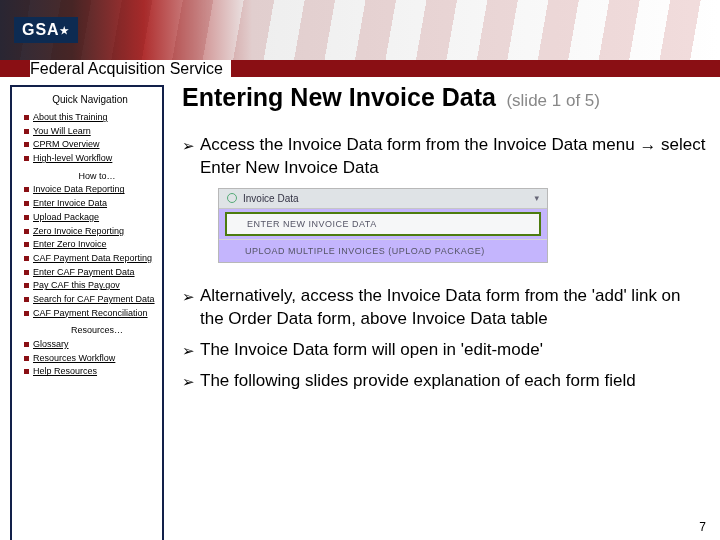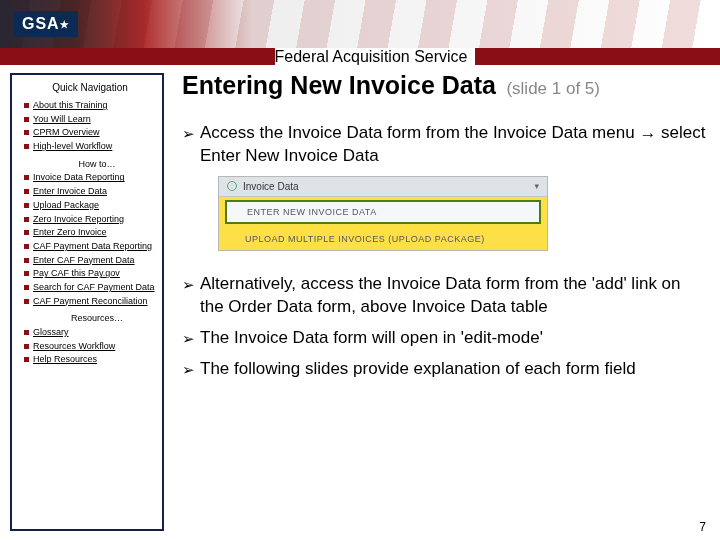--- a/index.html
+++ b/index.html
@@ -1,23 +1,23 @@
 <!DOCTYPE html>
 <html><head>
 <meta charset="utf-8">
 <style>
   * { margin: 0; padding: 0; box-sizing: border-box; }
   body { font-family: Arial, sans-serif; width: 720px; height: 540px; overflow: hidden; background: #fff; position: relative; }
 
-  .banner { height: 48px; background: linear-gradient(90deg, #2b2b3a 0%, #4a2a2a 10%, #b03030 20%, #eee 35%, #fff 100%); position: relative; display: flex; align-items: center; }
+  .banner { height: 60px; background: linear-gradient(90deg, #2b2b3a 0%, #4a2a2a 10%, #b03030 20%, #eee 35%, #fff 100%); position: relative; display: flex; align-items: center; }
   .banner::after { content:""; position:absolute; inset:0; background: repeating-linear-gradient(100deg, rgba(170,30,30,0.6) 0 30px, rgba(255,255,255,0.6) 30px 60px); mix-blend-mode:multiply; opacity:0.25; }
   .gsa-logo { background:#0d2b52; color:#fff; font-weight:bold; font-size:16px; padding:4px 8px; margin-left:14px; letter-spacing:1px; position:relative; z-index:2; }
   .gsa-logo .star { color:#fff; font-size:10px; position:relative; top:-1px; }
 
-  .fas-bar { background:#8a0f14; color:#fff; height:17px; display:flex; align-items:center; padding-left:30px; font-size:16px;justify-content:center; }
+  .fas-bar { background:#8a0f14; color:#fff; height:17px; display:flex; align-items:center; padding-left:30px; font-size:16px; }
   .fas-bar span { background:#fff; color:#000; padding:2px 4px 2px 0; font-size:16px; }
   .fas-wrap { background:#fff; padding:0 4px 0 0; }
   .fas-text { color:#000; }
 
   .main { display:flex; height: calc(540px - 48px - 26px); }
   .sidebar { width:154px; border:2px solid #12204a; margin:8px 0 0 10px; padding:6px 6px 8px 12px; font-size:9px; line-height:1.3; }
   .sidebar h4 { text-align:center; font-size:10px; font-weight:normal; margin-bottom:6px; }
   .sidebar ul { list-style:none; margin:0 0 6px 0; }
   .sidebar li { display:flex; align-items:flex-start; margin:2px 0;text-align:right; }
   .sq { width:5px; height:5px; background:#8a0f14; flex:0 0 5px; margin:3px 4px 0 0; }
@@ -26,21 +26,21 @@
 
   .content { flex:1; padding:6px 14px 0 18px; }
   h1 { font-size:25px; font-weight:bold; display:inline; }
   .slide-indicator { font-size:17px; color:#888; font-weight:normal; margin-left:6px; }
 
   .bullets { margin-top:22px; font-size:17px; line-height:1.35; }
   .bullets li { list-style:none; display:flex; margin-bottom:8px; }
   .chev { flex:0 0 18px; color:#000; font-size:15px; margin-top:2px; }
   .arrow-inline { font-family: Arial; }
 
-  .menu-shot { margin:8px 0 14px 36px; width:330px; border:1px solid #b8b8b8; background:#fde047; font-size:10px; font-family:Verdana, Arial, sans-serif; }
+  .menu-shot { margin:8px 0 14px 36px; width:330px; border:1px solid #b8b8b8; background:#c4b5fd; font-size:10px; font-family:Verdana, Arial, sans-serif; }
   .menu-shot .tab { background:#dfe3e6; border-bottom:1px solid #c5c5c5; padding:4px 8px; display:flex; align-items:center; color:#334; }
   .menu-shot .tab .o { border:1.5px solid #5a7; border-radius:50%; width:10px; height:10px; margin-right:6px; display:inline-block; }
   .menu-shot .tab .dd { margin-left:auto; font-size:9px; color:#667; }
   .menu-shot .row { padding:6px 8px 6px 26px; color:#556; border-top:1px solid #d7d7d7; letter-spacing:0.5px; text-transform:uppercase; font-size:9px; }
   .menu-shot .row.sel { border:2px solid #4d7c0f; margin:3px 6px; padding:5px 8px 5px 20px; background:#f6f7f8; }
 
   .page-num { position:absolute; bottom:6px; right:14px; font-size:12px; color:#000; }
 </style>
 </head>
 <body>

